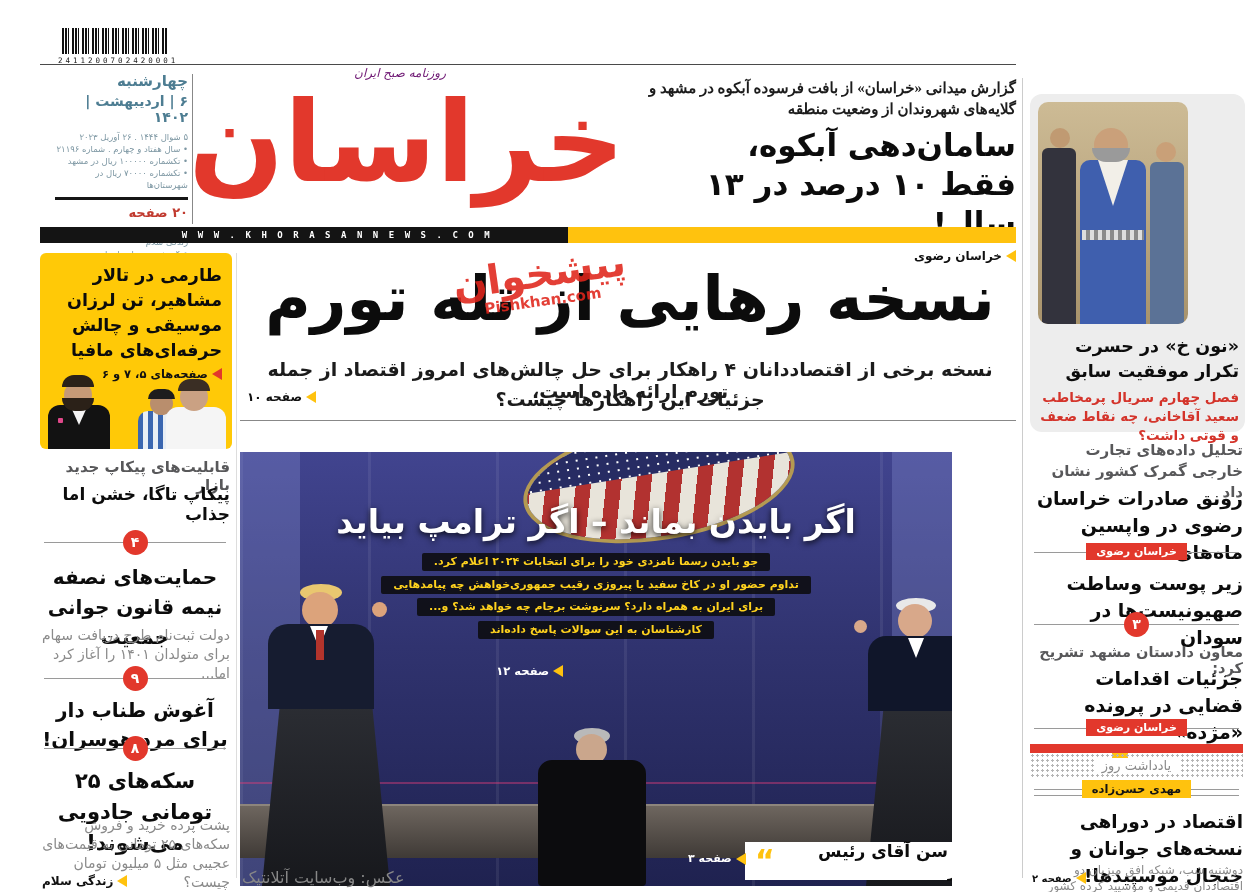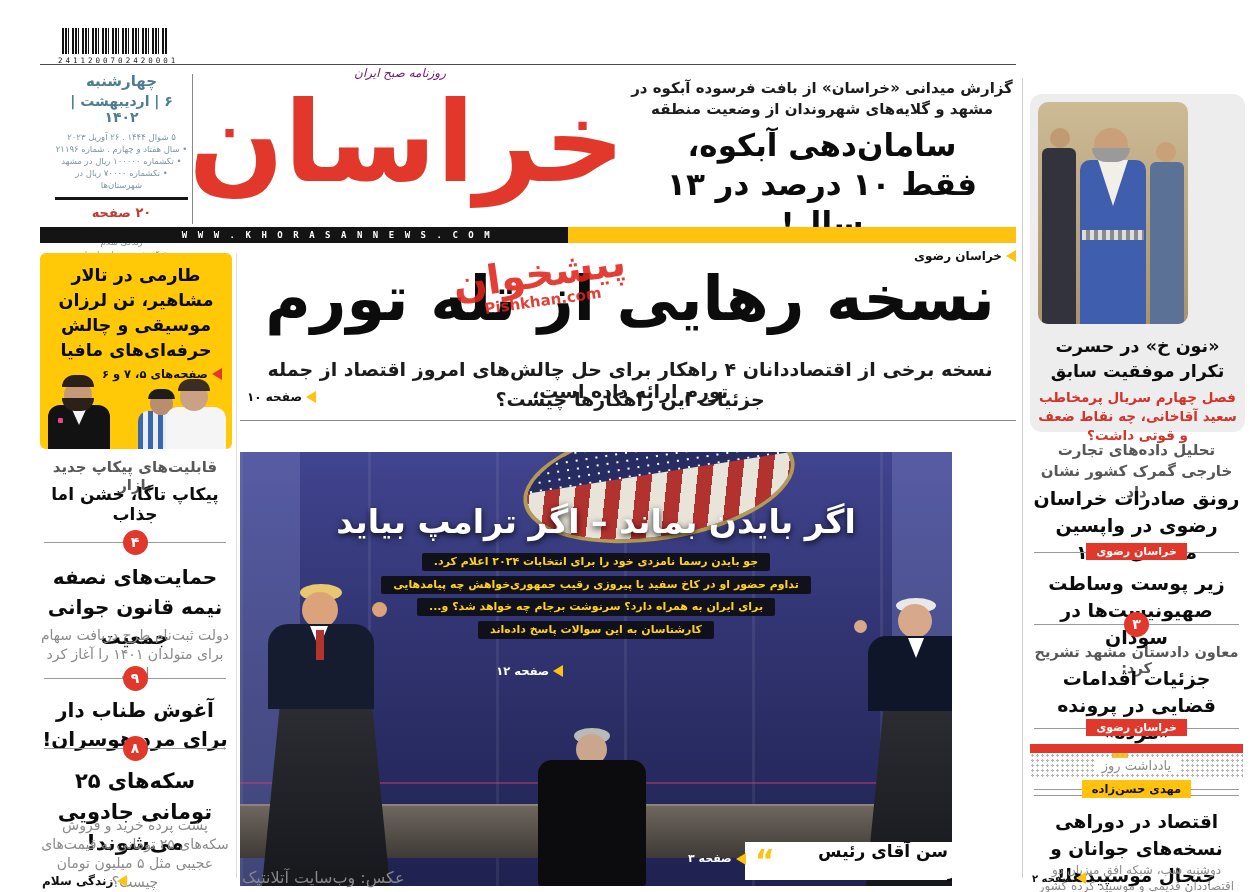--- a/index.html
+++ b/index.html
@@ -1,19 +1,19 @@
 <!DOCTYPE html>
 <html lang="fa"><head>
 <meta charset="utf-8">
 <style>
   html,body{margin:0;padding:0;background:#fff;}
   .page{position:relative;width:1250px;height:892px;background:#fff;overflow:hidden;
         font-family:"DejaVu Sans",sans-serif;direction:rtl;color:#111;}
   .abs{position:absolute;}
-  .rt{text-align:center;}
+  .rt{text-align:right;}
   .ctr{text-align:center;}
   .chev{display:inline-block;width:0;height:0;border-top:6px solid transparent;
         border-bottom:6px solid transparent;border-right:10px solid #ffc20e;flex:none;}
   .chev.red{border-right-color:#e2382c;}
   .chip{display:flex;align-items:center;gap:4px;font-weight:bold;}
   .kick{color:#58585a;font-weight:600;}
   .hd{color:#0c0c0c;font-weight:bold;}
   .divwrap{position:absolute;height:25px;}
   .divline{position:absolute;left:4px;right:4px;top:12px;height:1px;background:#9a9a9a;}
   .numcircle{position:relative;margin:0 auto;width:25px;height:25px;border-radius:50%;
@@ -58,21 +58,21 @@
       <div>• ۸ صفحه نیازمندی‌ها برای مشهد</div>
       <div>• چاپ همزمان در مشهد و تهران</div>
     </div>
   </div>
   <div class="abs" style="left:192px;top:74px;width:1px;height:150px;background:#888;"></div>
 
   <div class="abs ctr" style="left:330px;top:66px;width:140px;font-size:12px;color:#701a75;font-style:italic;">روزنامه صبح ایران</div>
   <div class="abs ctr" style="left:195px;top:58px;width:430px;height:168px;line-height:168px;font-size:112px;font-weight:bold;color:#e2382c;">خراسان</div>
 
   <div class="abs rt" style="left:628px;top:78px;width:388px;">
-    <div class="kick" style="font-size:15px;line-height:21px;color:#1c1c1c;">گزارش میدانی «خراسان» از بافت فرسوده آبکوه در مشهد و گلایه‌های شهروندان از وضعیت منطقه</div>
+    <div class="kick" style="font-size:15px;line-height:21px;color:#1c1c1c;font-family:Liberation Serif, serif;">گزارش میدانی «خراسان» از بافت فرسوده آبکوه در مشهد و گلایه‌های شهروندان از وضعیت منطقه</div>
     <div class="hd" style="font-size:31px;line-height:39px;margin-top:6px;">سامان‌دهی آبکوه،</div>
     <div class="hd" style="font-size:31px;line-height:39px;">فقط ۱۰ درصد در ۱۳ سال!</div>
     <div class="chip" style="font-size:12px;margin-top:6px;justify-content:flex-start;">
       <span class="chev"></span>
       <span>خراسان رضوی</span>
     </div>
   </div>
 
   <div class="abs webbar-type" style="left:40px;top:227px;width:528px;height:16px;background:#141414;padding-left:37px;">WWW.KHORASANNEWS.COM</div>
   <div class="abs" style="left:568px;top:227px;width:448px;height:16px;background:#ffc20e;"></div>

